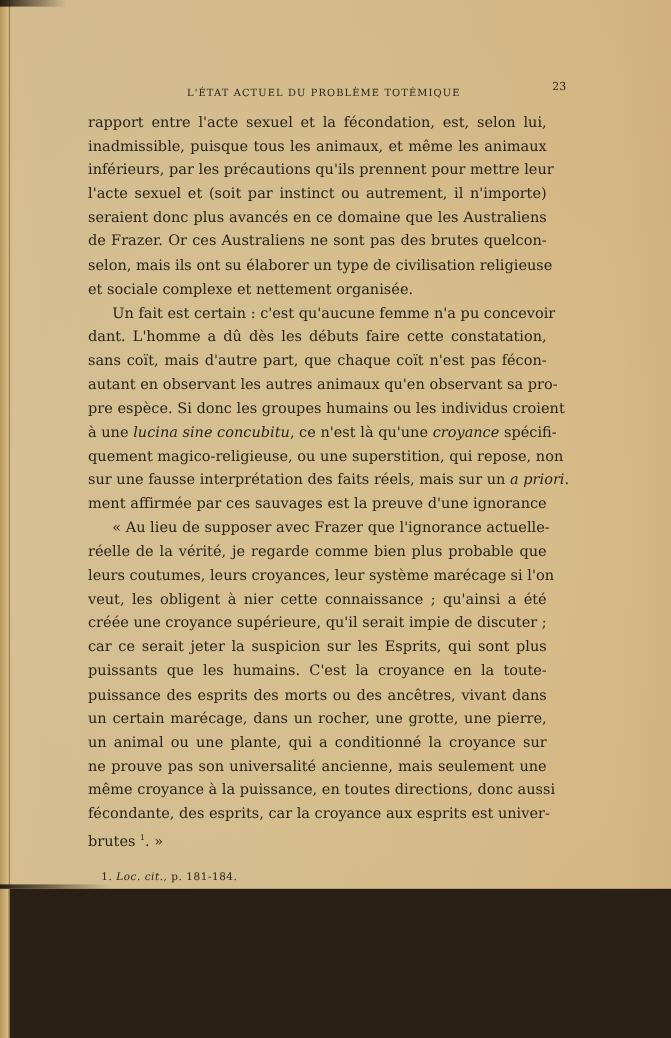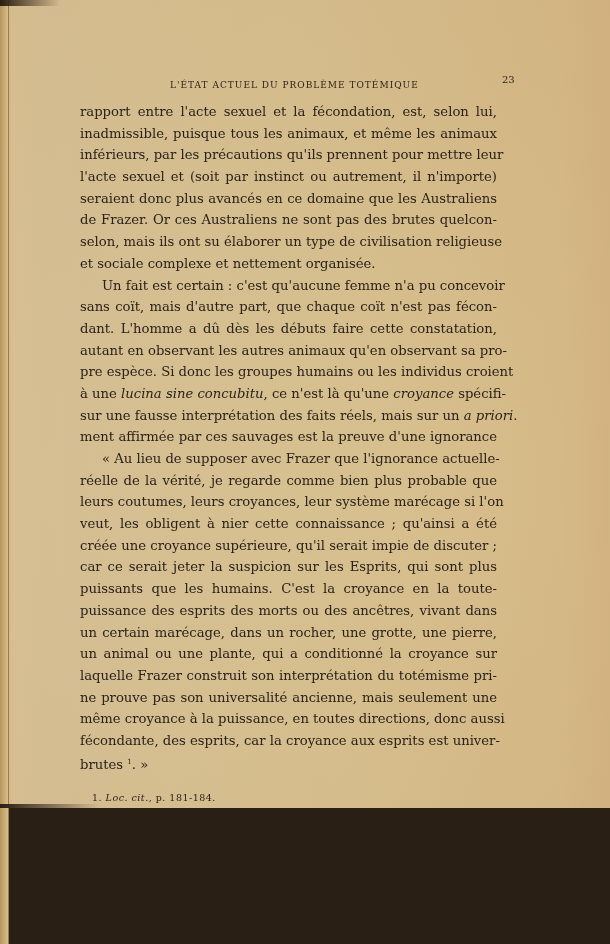--- a/index.html
+++ b/index.html
@@ -128,39 +128,39 @@
     <span class="line">rapport entre l'acte sexuel et la fécondation, est, selon lui,</span>
     <span class="line">inadmissible, puisque tous les animaux, et même les animaux</span>
     <span class="line">inférieurs, par les précautions qu'ils prennent pour mettre leur</span>
     <span class="line">l'acte sexuel et (soit par instinct ou autrement, il n'importe)</span>
     <span class="line">seraient donc plus avancés en ce domaine que les Australiens</span>
     <span class="line">de Frazer. Or ces Australiens ne sont pas des brutes quelcon-</span>
     <span class="line">selon, mais ils ont su élaborer un type de civilisation religieuse</span>
     <span class="line last">et sociale complexe et nettement organisée.</span>
 
     <span class="line indent">Un fait est certain : c'est qu'aucune femme n'a pu concevoir</span>
+    <span class="line">dant. L'homme a dû dès les débuts faire cette constatation,</span>
     <span class="line">sans coït, mais d'autre part, que chaque coït n'est pas fécon-</span>
-    <span class="line">dant. L'homme a dû dès les débuts faire cette constatation,</span>
     <span class="line">autant en observant les autres animaux qu'en observant sa pro-</span>
     <span class="line">pre espèce. Si donc les groupes humains ou les individus croient</span>
     <span class="line"><span>à une </span><i>lucina sine concubitu</i><span>, ce n'est là qu'une </span><i>croyance</i><span> spécifi-</span></span>
+    <span class="line">quement magico-religieuse, ou une superstition, qui repose, non</span>
     <span class="line last"><span>sur une fausse interprétation des faits réels, mais sur un </span><i>a priori</i><span>.</span></span>
 
     <span class="line">ment affirmée par ces sauvages est la preuve d'une ignorance</span>
     <span class="line indent">« Au lieu de supposer avec Frazer que l'ignorance actuelle-</span>
     <span class="line">réelle de la vérité, je regarde comme bien plus probable que</span>
     <span class="line">leurs coutumes, leurs croyances, leur système marécage si l'on</span>
     <span class="line">veut, les obligent à nier cette connaissance ; qu'ainsi a été</span>
     <span class="line">créée une croyance supérieure, qu'il serait impie de discuter ;</span>
     <span class="line">car ce serait jeter la suspicion sur les Esprits, qui sont plus</span>
     <span class="line">puissants que les humains. C'est la croyance en la toute-</span>
     <span class="line">puissance des esprits des morts ou des ancêtres, vivant dans</span>
     <span class="line">un certain marécage, dans un rocher, une grotte, une pierre,</span>
     <span class="line">un animal ou une plante, qui a conditionné la croyance sur</span>
-    <span class="line">laquelle Frazer construit son interprétation du totémisme pri-</span>
     <span class="line">ne prouve pas son universalité ancienne, mais seulement une</span>
     <span class="line">même croyance à la puissance, en toutes directions, donc aussi</span>
     <span class="line">fécondante, des esprits, car la croyance aux esprits est univer-</span>
     <span class="line last"><span>brutes </span><sup>1</sup><span>. »</span></span>
   </div>
 
   <div class="footnote">
     <span>1.</span>
     <i>Loc. cit.</i><span>, p. 181-184.</span>
   </div>

